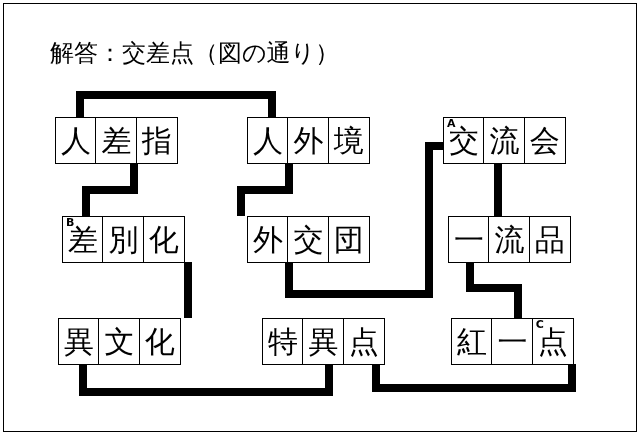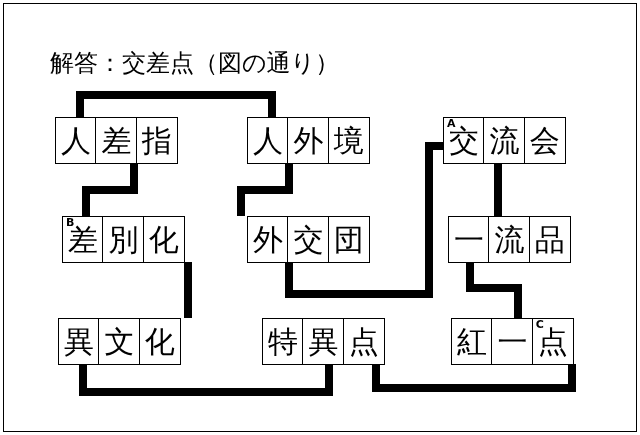--- a/index.html
+++ b/index.html
@@ -13,21 +13,21 @@
   }
   #frame{
     position:absolute;
     left:3px;top:3px;
     width:634px;height:429px;
     border:1px solid #000;
     box-sizing:border-box;
   }
   #title{
     position:absolute;
-    left:50px;top:48px;
+    left:50px;top:38px;
     font-size:24px;
     line-height:30px;
     letter-spacing:0px;
     color:#000;
     white-space:nowrap;
     font-family:"DejaVu Sans","Liberation Sans",sans-serif;
   }
   
   .word{
     position:absolute;

